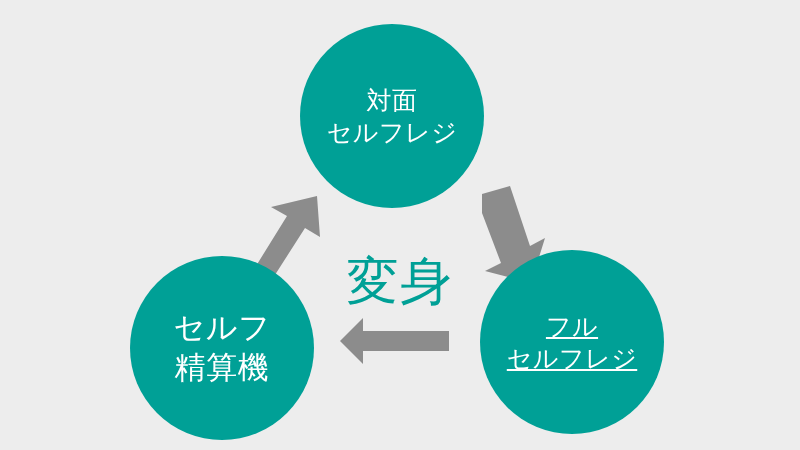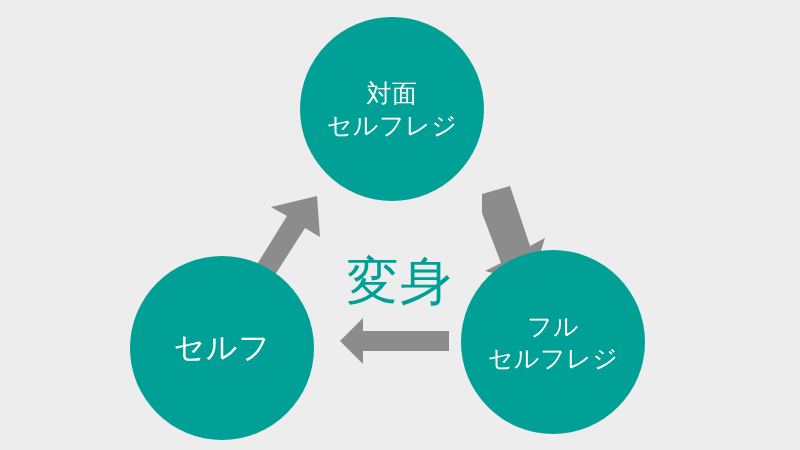--- a/index.html
+++ b/index.html
@@ -37,38 +37,39 @@
     text-align: center;
     line-height: 1.30;
     letter-spacing: 0.02em;
   }
   .node .line {
     display: block;
     white-space: nowrap;
   }
   #node-top {
     left: 300px;
-    top: 17px;
+    top: 24px;
     width: 184px;
     height: 184px;
     font-size: 25px;
   }
   #node-left {
     left: 130px;
     top: 256px;
     width: 184px;
     height: 184px;
     font-size: 31px;
   }
   #node-right {
-    left: 461px;
+    left: 480px;
     top: 250px;
     width: 184px;
     height: 184px;
     font-size: 25px;
+    text-decoration: underline;
   }
   #center-label {
     position: absolute;
     left: 322px;
     top: 222px;
     width: 156px;
     height: 62px;
     display: flex;
     align-items: center;
     justify-content: center;
@@ -100,17 +101,18 @@
     <span class="line">セルフレジ</span>
   </div>
 
   <div class="node" id="node-right">
     <span class="line">フル</span>
     <span class="line">セルフレジ</span>
   </div>
 
   <div class="node" id="node-left">
     <span class="line">セルフ</span>
+    <span class="line">精算機</span>
   </div>
 
   <div id="center-label">変身</div>
 
 </div>
 
 </body></html>

